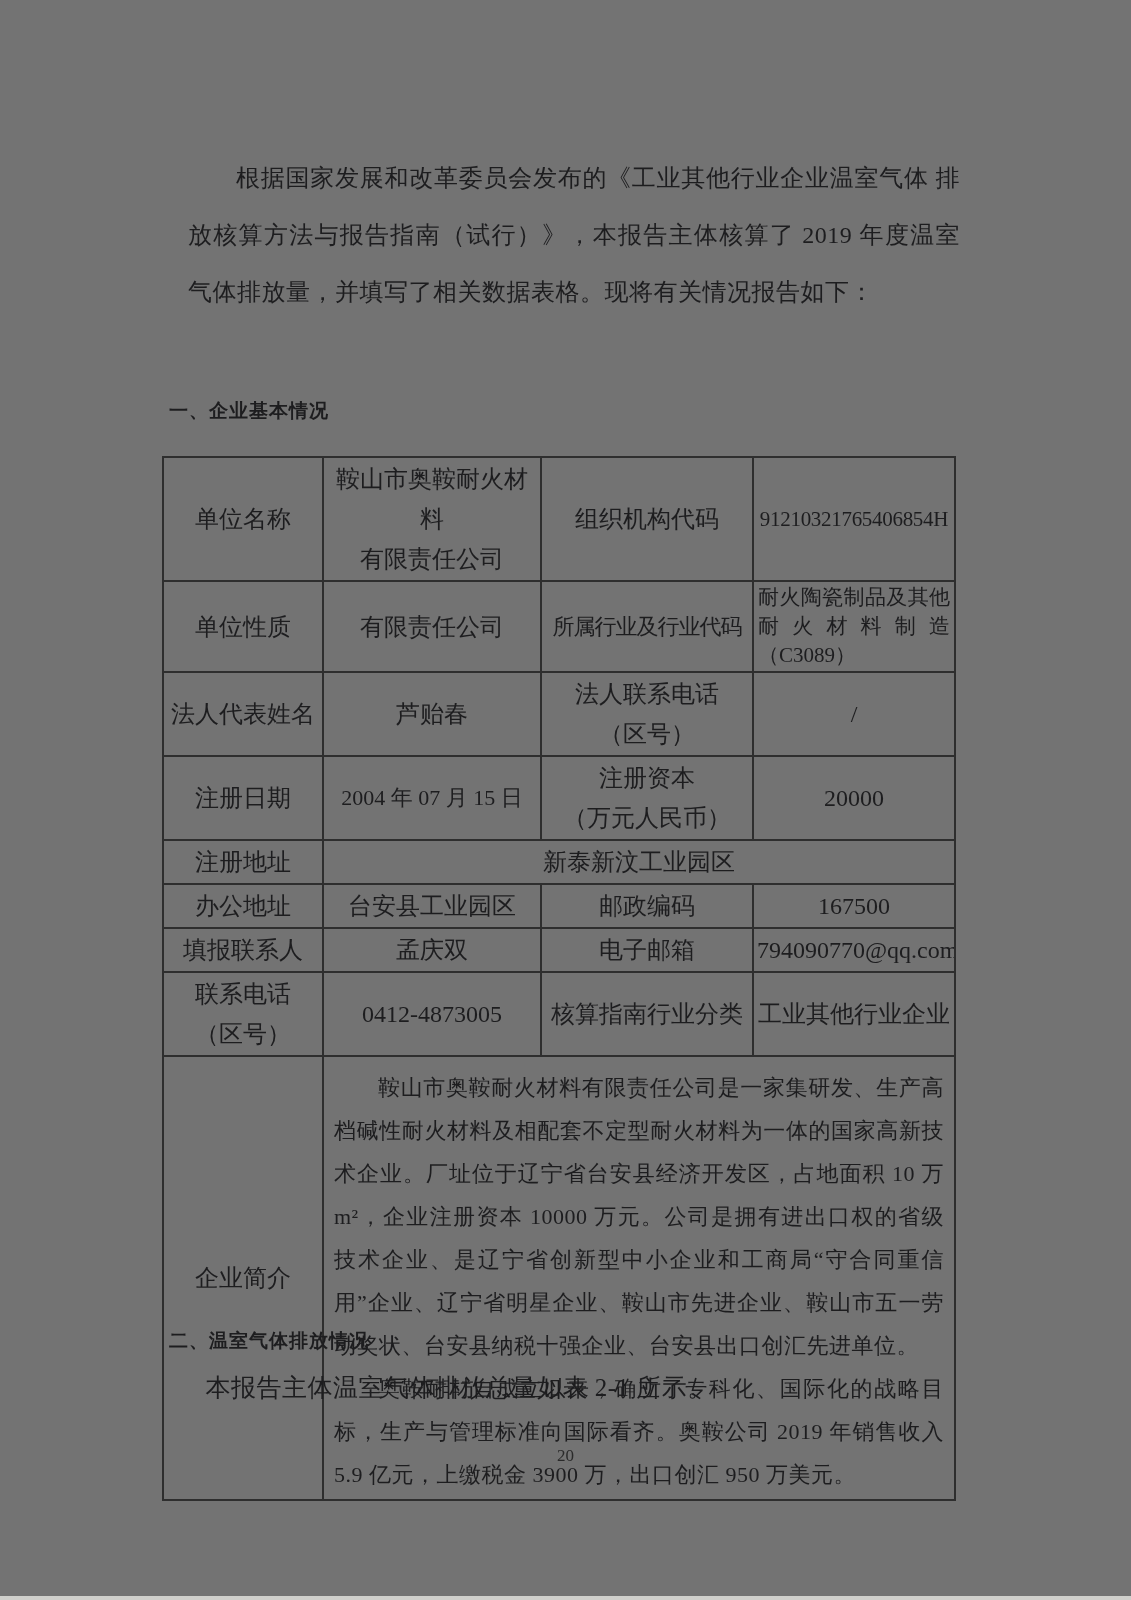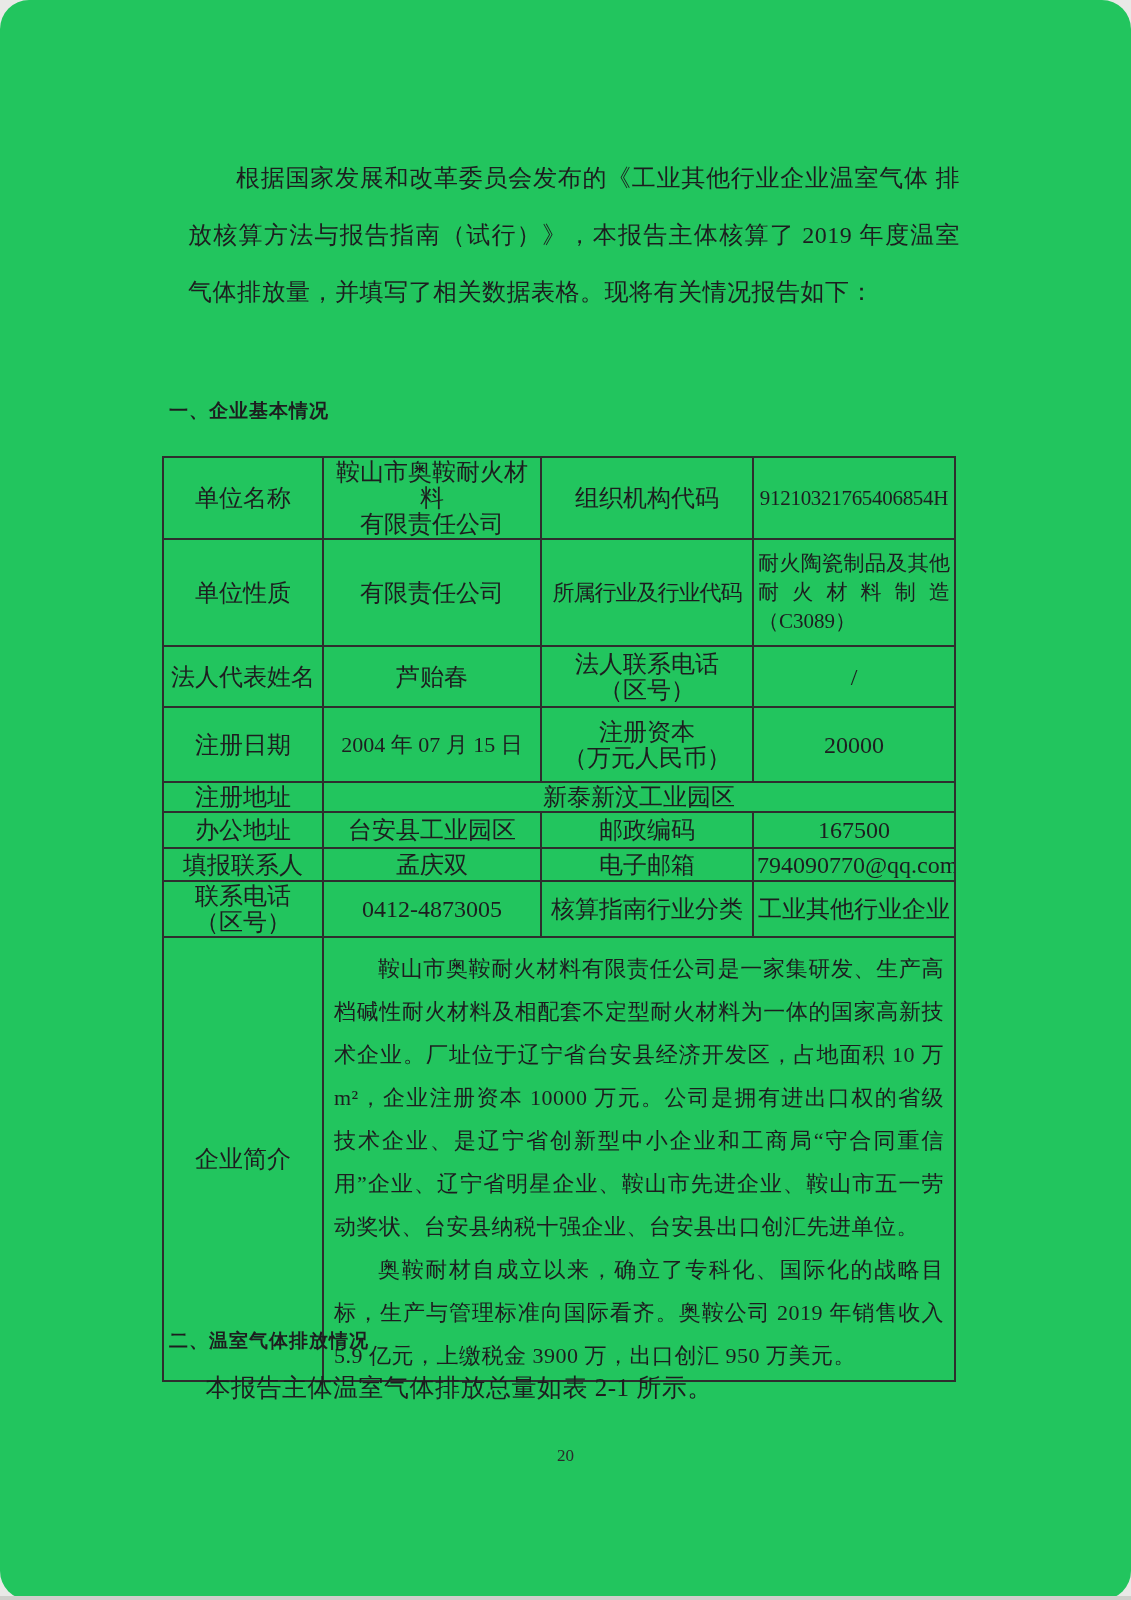--- a/index.html
+++ b/index.html
@@ -3,23 +3,22 @@
 <meta charset="utf-8">
 <style>
   html, body { margin: 0; padding: 0; }
   body {
     width: 1131px; height: 1600px; overflow: hidden;
     background: #e9e9e7;
     font-family: "Liberation Serif", "DejaVu Serif", serif;
   }
   .sheet {
     position: relative; width: 1131px; height: 1600px;
-    background: #22c55e;
+    background: #737373;
     color: #1d1d1f;
-    border-radius: 29px;
   }
   
   .intro {
     position: absolute; top: 150px; left: 188px; width: 772px;
     font-size: 24px; line-height: 57px;
     text-align: justify; text-indent: 2em;
     letter-spacing: 0.5px;
     margin: 0;
   }
   
@@ -43,25 +42,25 @@
   tr.r2 { height: 67px; }
   tr.r3 { height: 61px; margin-left: 28px; }
   tr.r4 { height: 75px; }
   tr.r5 { height: 30px; }
   tr.r6 { height: 36px; }
   tr.r7 { height: 33px; }
   tr.r8 { height: 54px; padding-left: 27px; }
   tr.r9 { height: 444px; }
   td.hd, td.vl {
     font-size: 24px; text-align: center; vertical-align: middle;
-    line-height: 26px; white-space: pre-line; padding: 1px 3px;
+    line-height: 40px; white-space: pre-line; padding: 1px 3px;
   }
   td.hd.tight { font-size: 22px; letter-spacing: -1px; padding: 13px 0; }
   td.vl.code  { font-size: 21px; letter-spacing: -0.3px; }
-  td.vl.wrap  { font-size: 21px; line-height: 29px; text-align: justify; padding: 9px 4px; }
+  td.vl.wrap  { font-size: 21px; line-height: 29px; text-align: justify; padding: 1px 4px; }
   td.vl.date  { font-size: 22px; }
   td.profile  { vertical-align: top; padding: 9px 10px 0 10px; }
   td.profile p {
     margin: 0; font-size: 22px; line-height: 43px;
     text-align: justify; text-indent: 2em; letter-spacing: 0.5px;
   }
   
   .s2-body {
     position: absolute; top: 1370px; left: 188px; width: 772px;
     font-size: 25px; line-height: 36px; text-indent: 0.7em;

